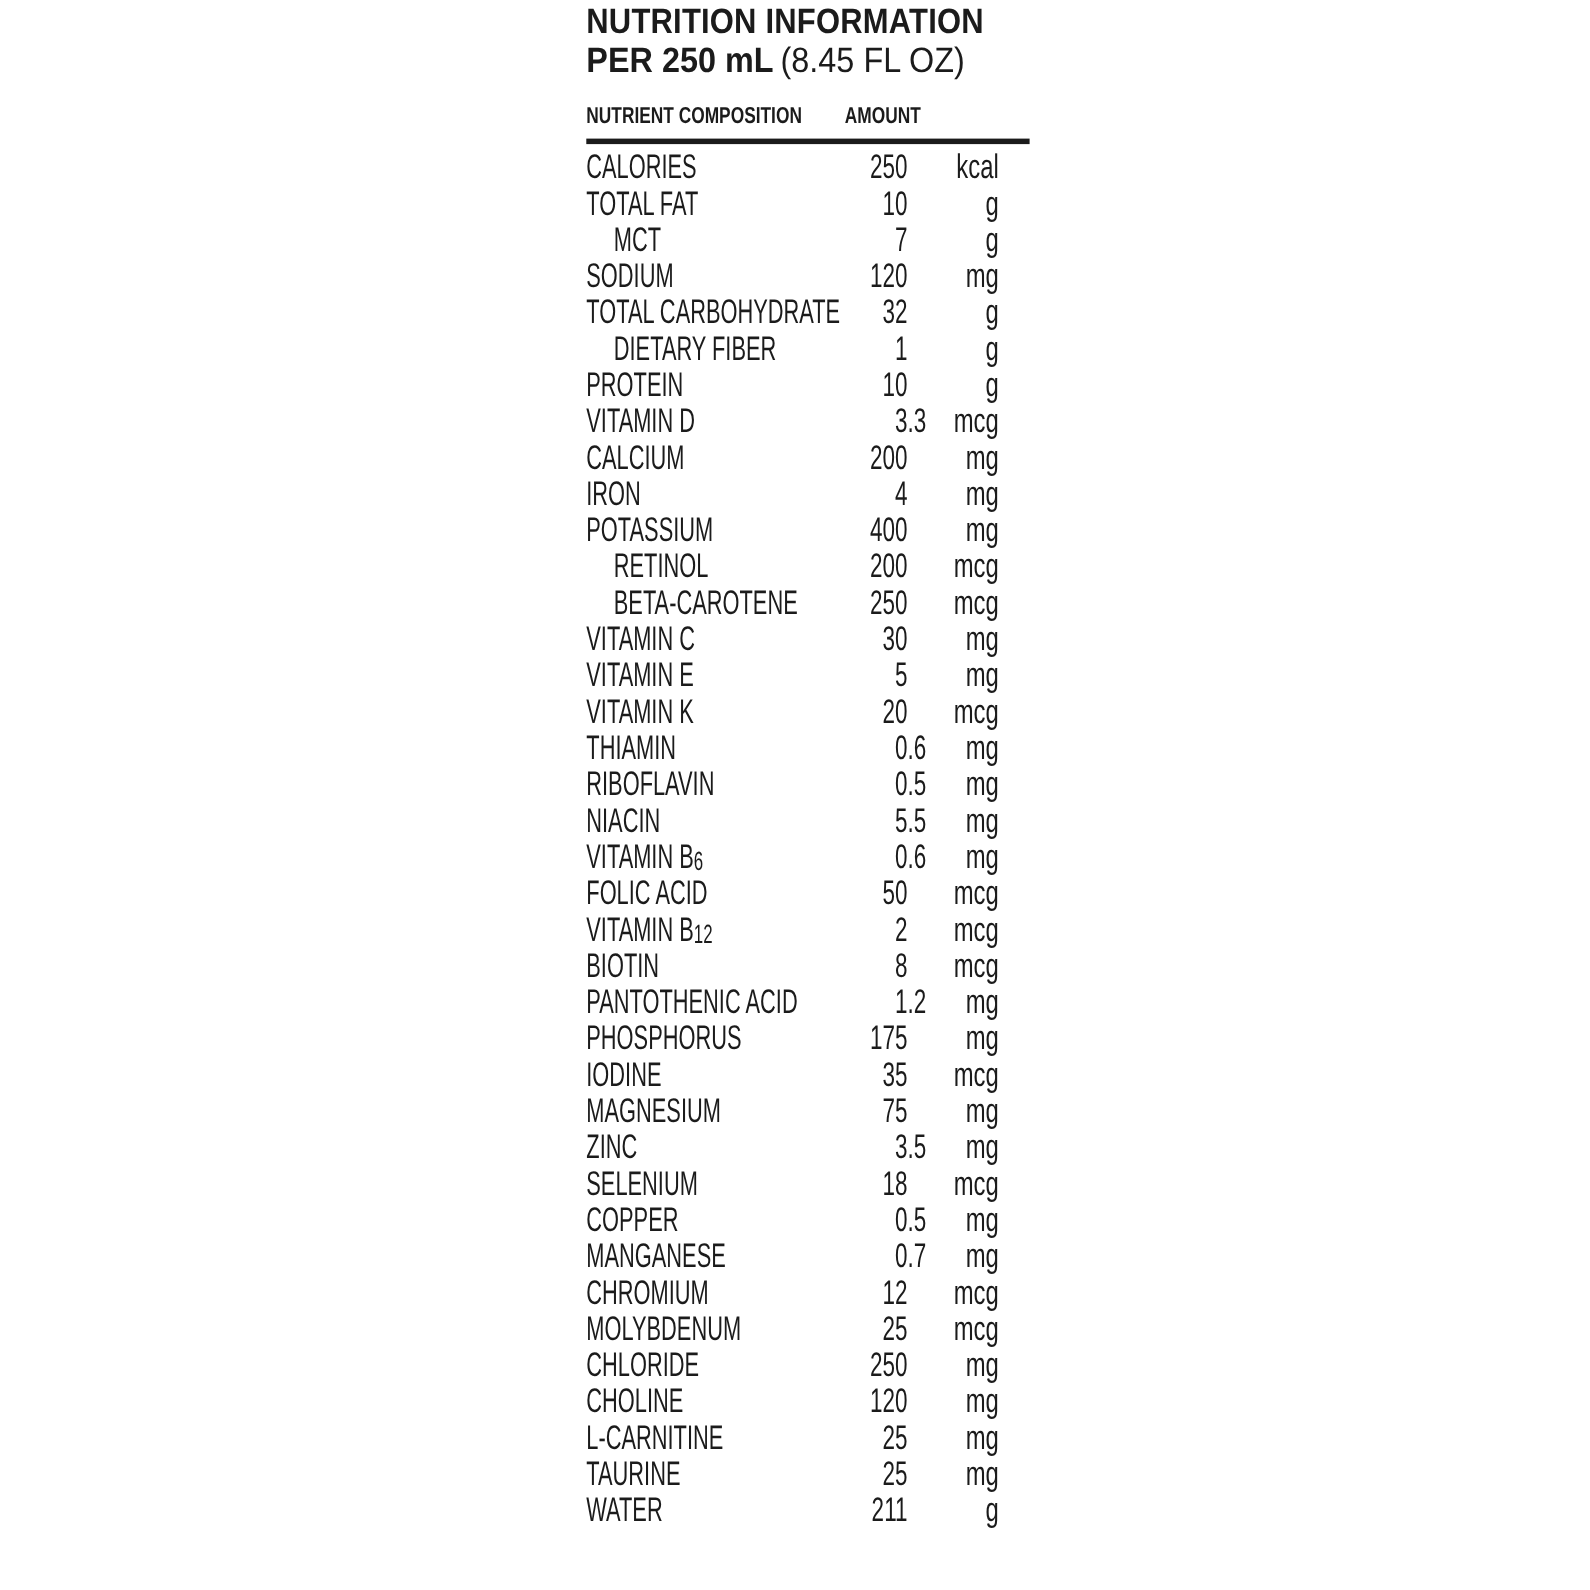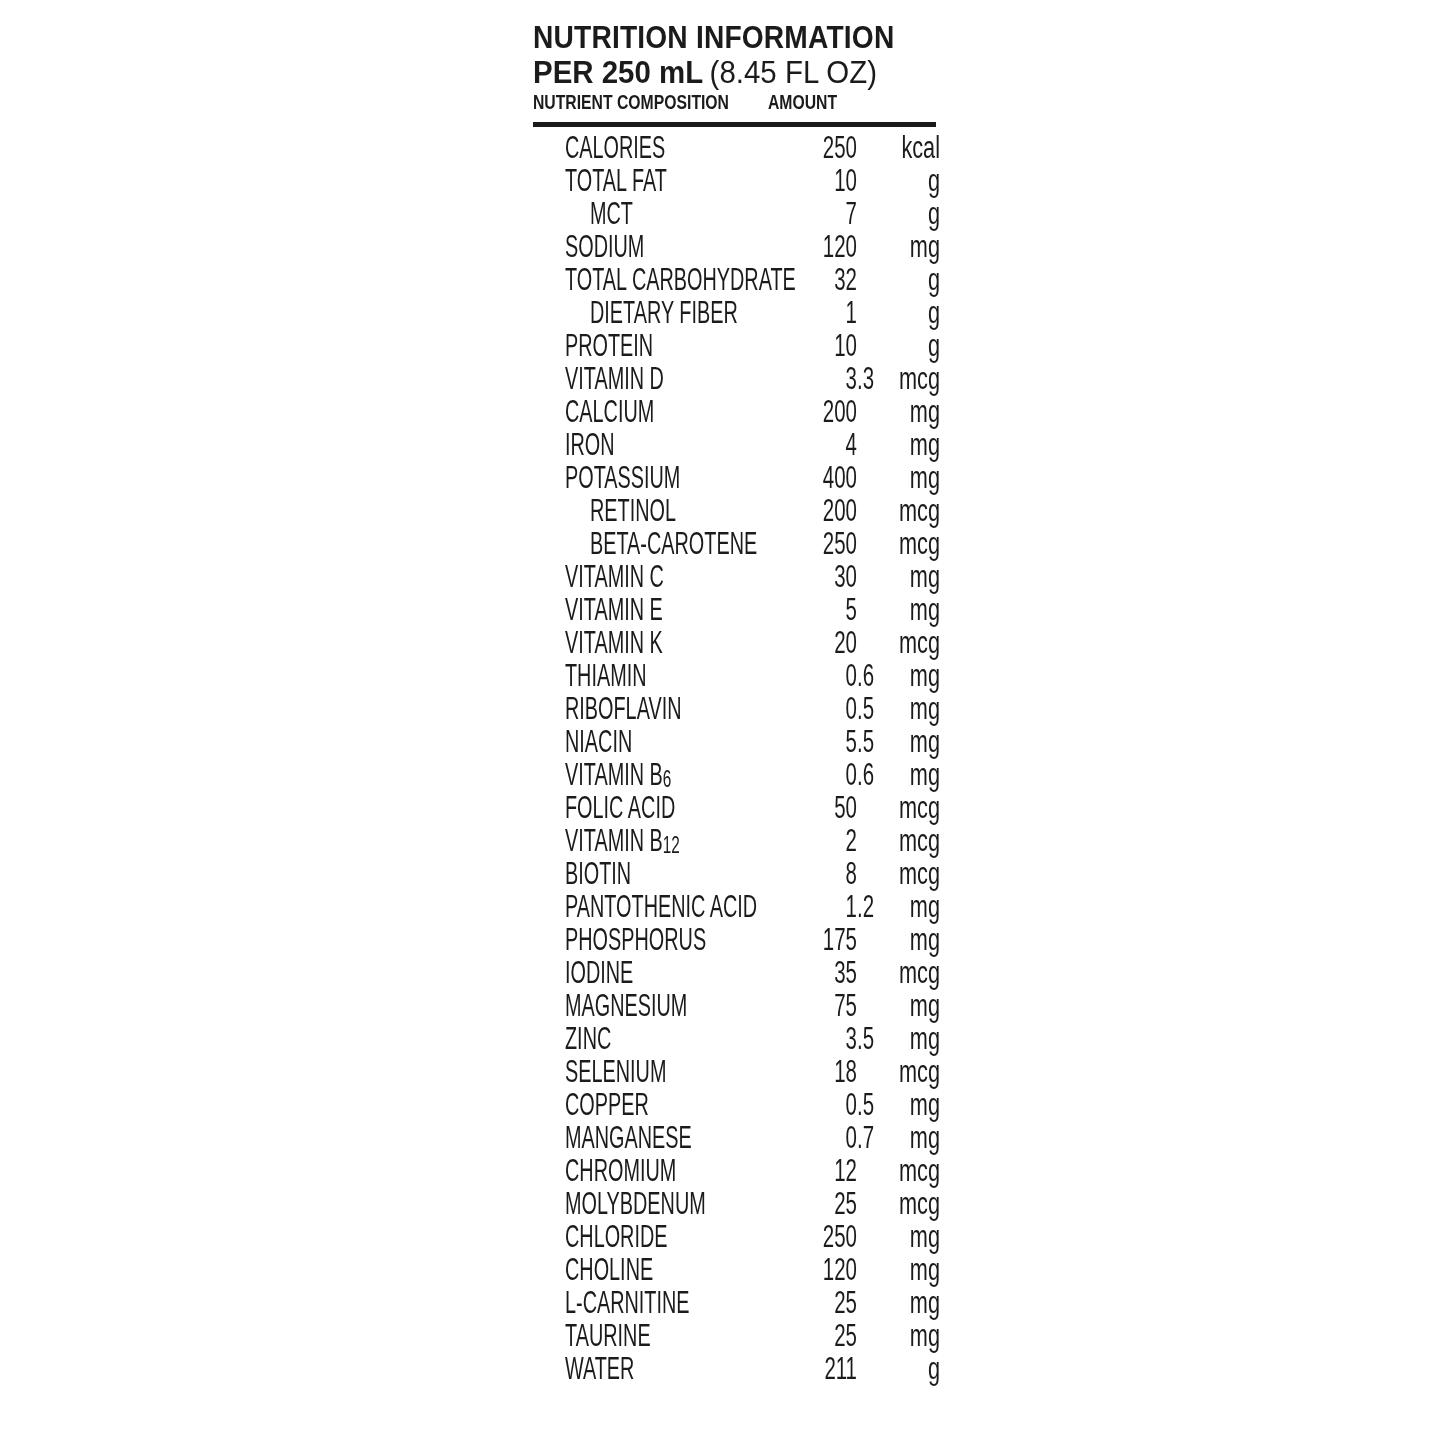--- a/index.html
+++ b/index.html
@@ -8,21 +8,21 @@
     width: 1445px;
     height: 1445px;
     background: #ffffff;
     font-family: "Liberation Sans", sans-serif;
     color: #1b1b1b;
     overflow: hidden;
   }
   .panel {
     position: absolute;
     left: 533px;
-    top: 20px;
+    top: 2px;
     width: 403px;
   }
   .title {
     font-size: 32px;
     font-weight: 700;
     line-height: 35px;
     white-space: nowrap;
     transform: scaleX(0.88);
     transform-origin: 0 50%;
     letter-spacing: 0.2px;
@@ -35,21 +35,21 @@
     transform: scaleX(0.92);
     transform-origin: 0 50%;
   }
   .serving .reg {
     font-weight: 400;
     margin-left: 7px;
   }
   .cols {
     position: relative;
     height: 24px;
-    margin-top: 0;
+    margin-top: 22px;
     font-size: 21px;
     font-weight: 700;
     line-height: 24px;
   }
   .col-nutrient {
     position: absolute;
     left: 0;
     white-space: nowrap;
     transform: scaleX(0.75);
     transform-origin: 0 50%;
@@ -61,21 +61,20 @@
     transform: scaleX(0.75);
     transform-origin: 0 50%;
   }
   .rule {
     height: 5px;
     background: #1b1b1b;
     margin-top: 8px;
   }
   .rows {
     margin-top: 4px;
-    margin-left: 32px;
   }
   .row {
     position: relative;
     height: 33px;
     font-size: 31px;
     line-height: 33px;
   }
   .lbl {
     position: absolute;
     left: 0;

